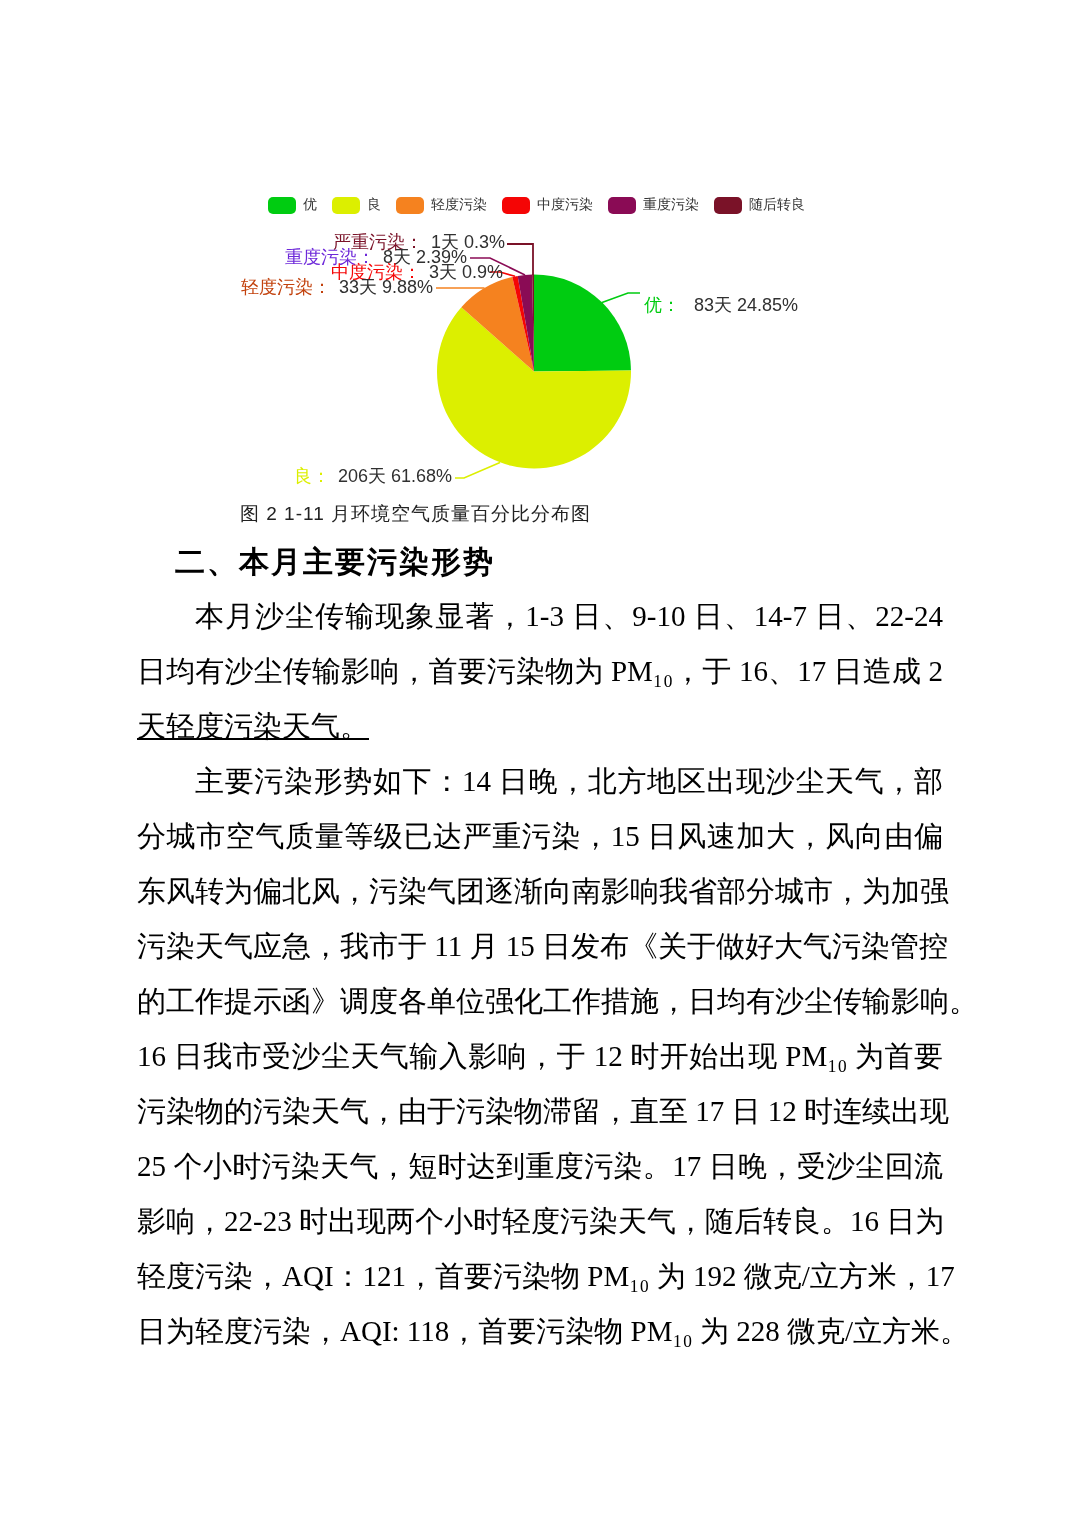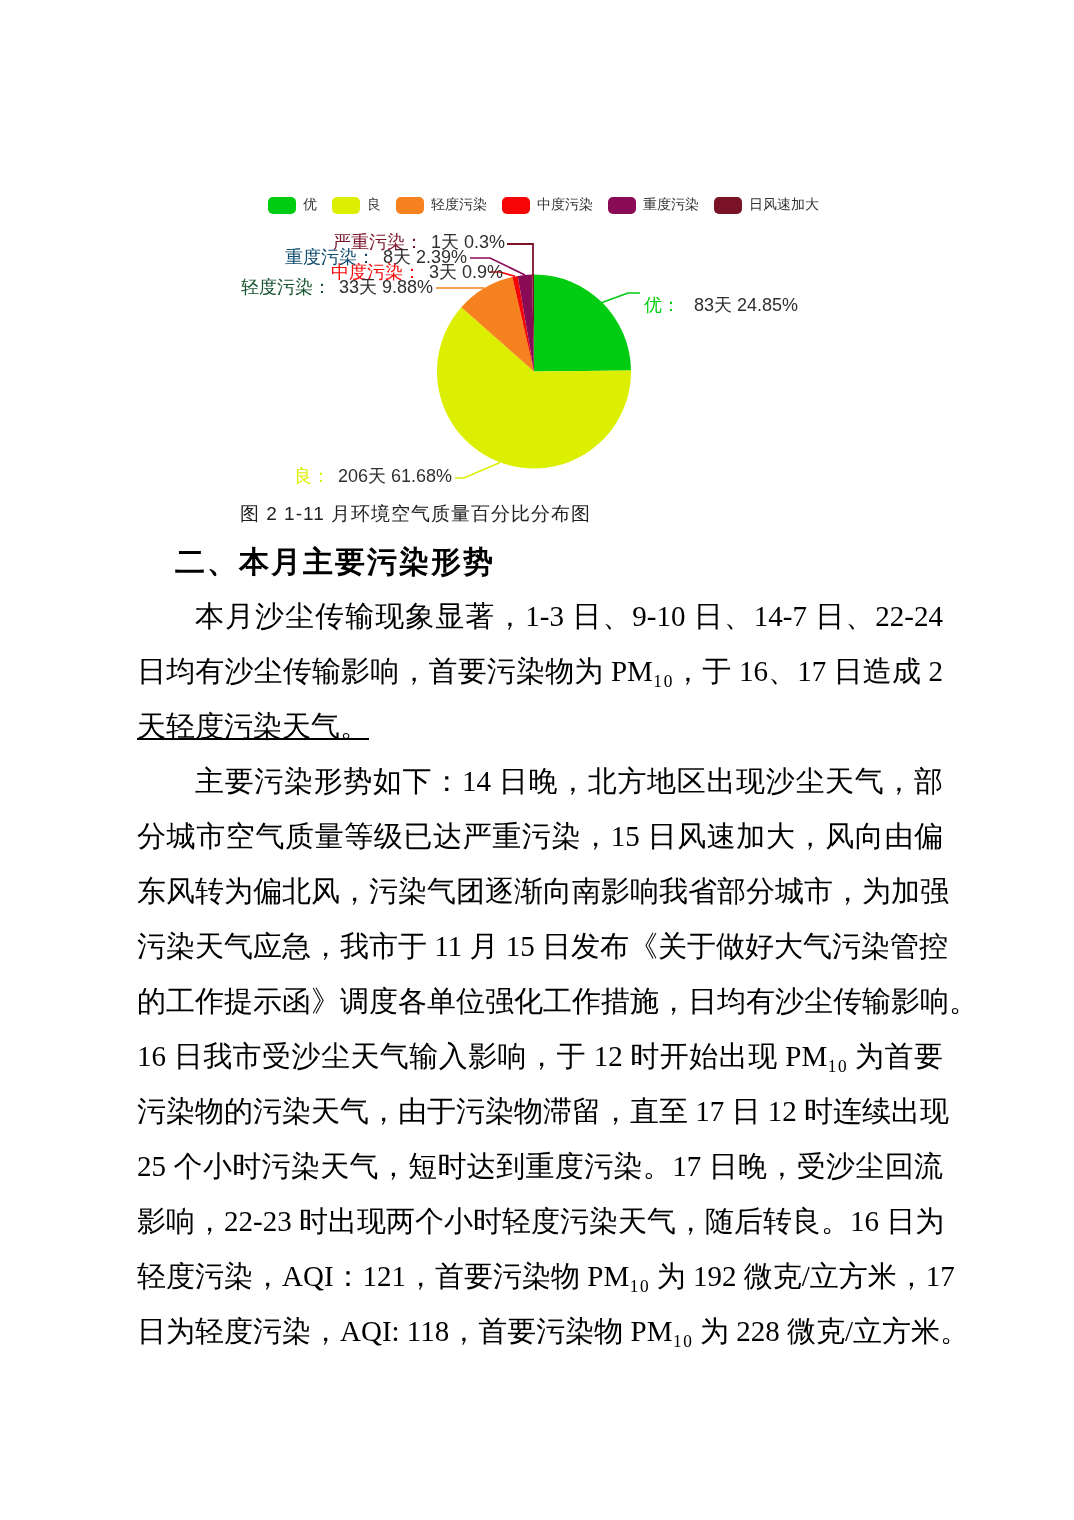--- a/index.html
+++ b/index.html
@@ -65,21 +65,21 @@
     <div class="legend-item">
       <span class="swatch" style="background-color: rgb(245, 5, 5);"></span>
       <span>中度污染</span>
     </div>
     <div class="legend-item">
       <span class="swatch" style="background-color: rgb(138, 11, 85);"></span>
       <span>重度污染</span>
     </div>
     <div class="legend-item">
       <span class="swatch" style="background-color: rgb(122, 18, 40);"></span>
-      <span>日风速加大</span>
+      <span>随后转良</span>
     </div>
   </div>
 
   <svg id="pie-svg" viewBox="0 0 430 250" fill="none">
     <g id="slice-group">
         <path d="M 294 143.5 L 294 46.5 A 97 97 0 0 1 390.99569194956814 142.58581007198504 Z" fill="#00cc11"></path>
         <path d="M 294 143.5 L 390.99569194956814 142.58581007198504 A 97 97 0 1 1 221.36027015518775 79.21571227685033 Z" fill="#dcef00"></path>
         <path d="M 294 143.5 L 221.36027015518775 79.21571227685033 A 97 97 0 0 1 272.3051348675284 48.957243392823216 Z" fill="#f5821f"></path>
         <path d="M 294 143.5 L 272.3051348675284 48.957243392823216 A 97 97 0 0 1 277.68323107166356 47.88220326874669 Z" fill="#f50505"></path>
         <path d="M 294 143.5 L 277.68323107166356 47.88220326874669 A 97 97 0 0 1 292.1717013476054 46.517231819061536 Z" fill="#8a0b55"></path>
@@ -93,31 +93,31 @@
     <polyline points="293,47 293,16 267,16" stroke-width="1.8" stroke="#7a1228"></polyline>
   </svg>
 
   <div class="plabel" style="left:340px;top:234px;width:165px;">
     <span class="r" style="float:right;">
       <span style="color: rgb(122, 18, 40);">严重污染：</span><span class="val">1天 0.3%</span>
     </span>
   </div>
   <div class="plabel" style="left:300px;top:249px;width:167px;">
     <span class="r" style="float:right;">
-      <span style="color: #0c4a6e;">重度污染：</span><span class="val">8天 2.39%</span>
+      <span style="color: #6d28d9;">重度污染：</span><span class="val">8天 2.39%</span>
     </span>
   </div>
   <div class="plabel" style="left:300px;top:264px;width:203px;">
     <span class="r" style="float:right;">
       <span style="color: rgb(245, 5, 5);">中度污染：</span><span class="val">3天 0.9%</span>
     </span>
   </div>
   <div class="plabel" style="left:260px;top:279px;width:173px;">
     <span class="r" style="float:right;">
-      <span style="color: #14532d;">轻度污染：</span><span class="val">33天 9.88%</span>
+      <span style="color: #c2410c;">轻度污染：</span><span class="val">33天 9.88%</span>
     </span>
   </div>
   <div class="plabel" style="left:644px;top:273px;margin-top:24px;">
     <span style="color: rgb(0, 204, 17);">优：</span><span class="val" style="margin-left:14px;">83天 24.85%</span>
   </div>
   <div class="plabel" style="left:290px;top:468px;width:162px;">
     <span class="r" style="float:right;margin-left:48px;">
       <span style="color: rgb(220, 239, 0);">良：</span><span class="val">206天 61.68%</span>
     </span>
   </div>

